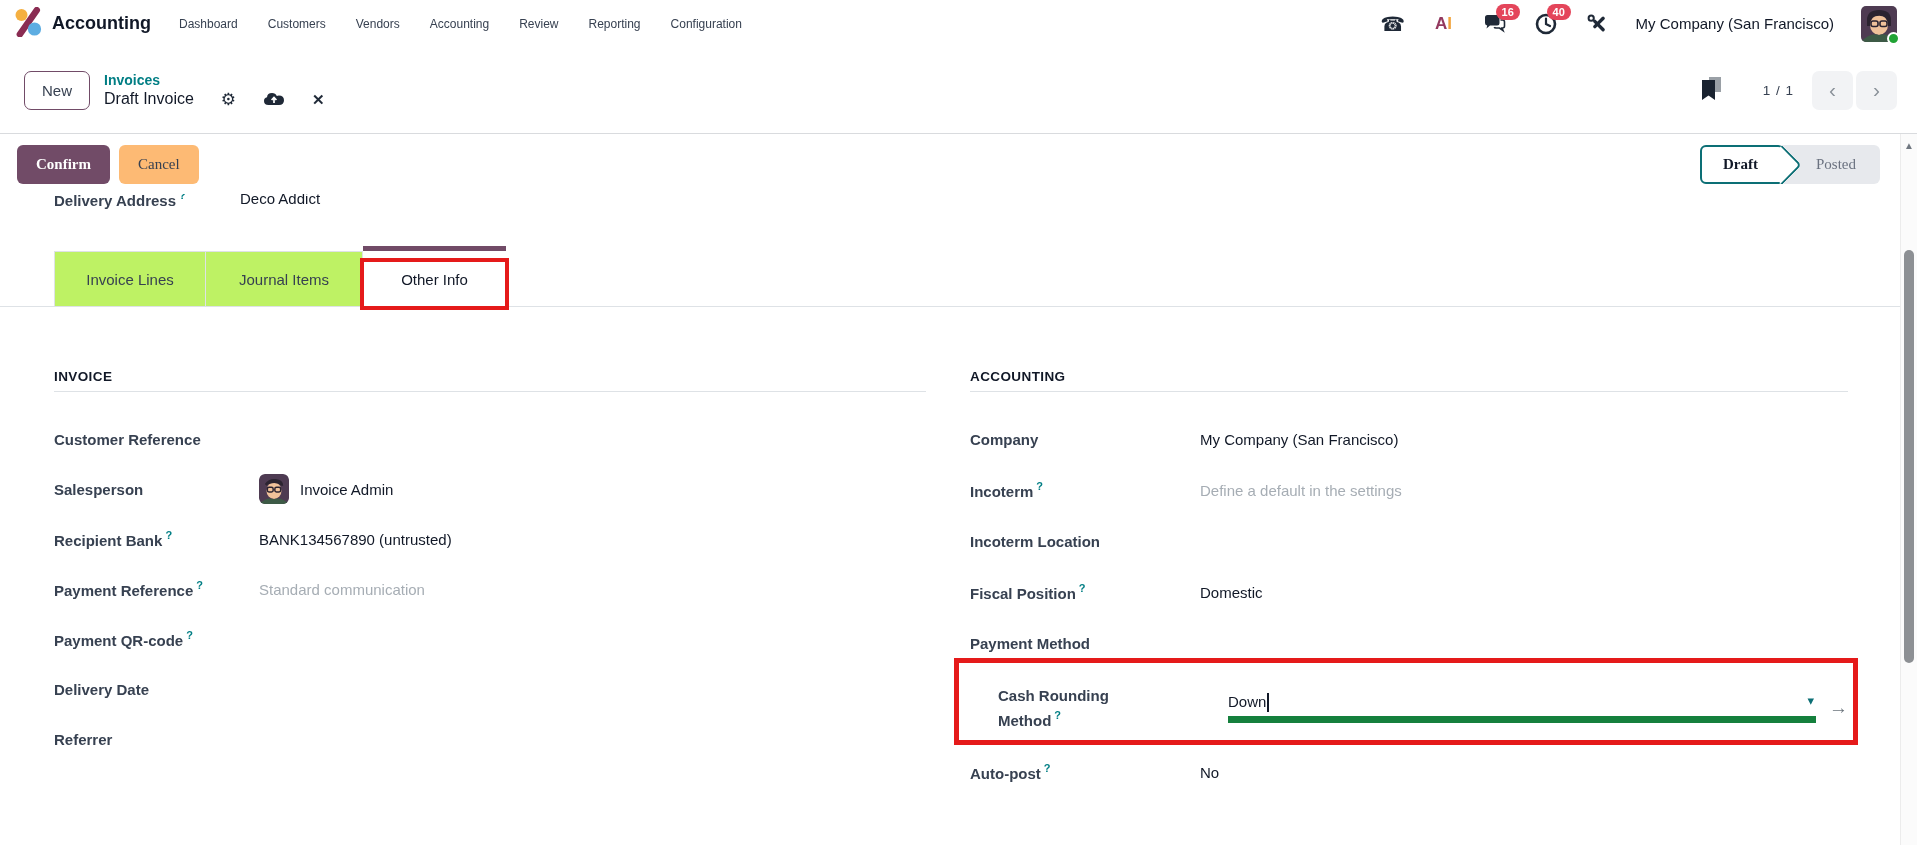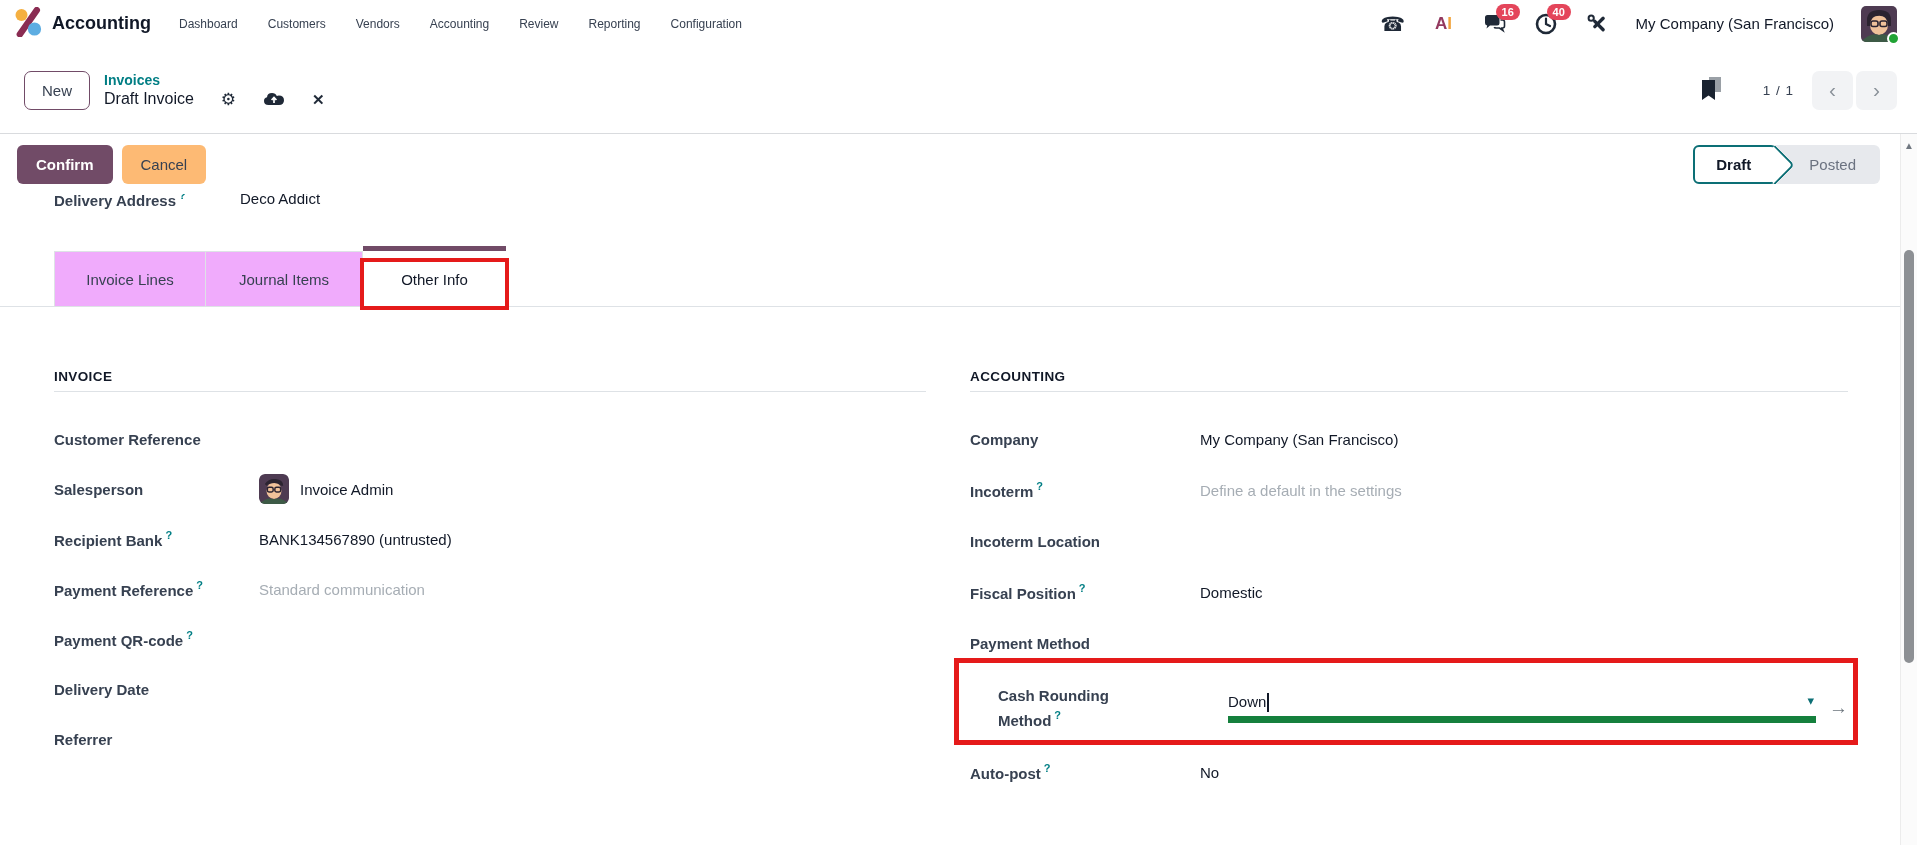--- a/index.html
+++ b/index.html
@@ -43,21 +43,21 @@
   .pager { margin-left:auto; display:flex; align-items:center; }
   .bookmark-wrap { margin-right:42px; cursor:pointer; }
   .pager-count { font-size:13.5px; color:#374151; margin-right:18px; letter-spacing:1px; }
   .pager-btn { width:41px; height:39px; background:#f2f3f5; border:none; border-radius:7px;
     color:#8a9199; font-size:21px; display:flex; align-items:center; justify-content:center;
     cursor:pointer; font-family:inherit; }
   .pager-btn + .pager-btn { margin-left:3px; }
   
   .statusbar { position:absolute; top:133px; left:0; right:0; height:61px; background:#fff;
     border-top:1px solid #d9dbde; display:flex; align-items:center;
-    padding:0 37px 0 17px; }
+    padding:0 37px 0 17px;font-family:Liberation Serif, serif; }
   .btn { height:39px; border:none; border-radius:6px; font-size:15px; font-weight:700;
     padding:0 19px; cursor:pointer; font-family:inherit; }
   .btn-primary { background:#714B67; color:#fff; }
   .btn-secondary { background:#fdba74; color:#374151; margin-left:9px; font-weight:400; }
   .stepper { margin-left:auto; display:flex; align-items:center; height:39px;
     background:#e7e9ed; border-radius:6px; }
   .step-active { position:relative; height:39px; background:#fff; border:2px solid #0c6f75;
     border-radius:6px; display:flex; align-items:center; padding:0 24px 0 21px;
     font-weight:700; color:#111827; cursor:pointer; z-index:1; }
   .step-active::after { content:""; position:absolute; right:-14px; top:4.5px; width:26px; height:26px;
@@ -68,21 +68,21 @@
   .sheet { position:absolute; top:194px; left:0; right:17px; bottom:0; background:#fff; overflow:hidden; }
   .delivery-row { position:absolute; top:-4px; left:54px; display:flex; align-items:flex-start; }
   .delivery-row .d-lbl { width:186px; font-weight:700; color:#374151; }
   .delivery-row .d-val { color:#111827; }
   sup.help { color:#017E84; font-size:11px; font-weight:700; margin-left:3px; position:relative; top:-1px; }
   
   .notebook { position:absolute; top:53px; left:0; right:0; height:60px;
     display:flex; align-items:flex-end; border-bottom:1px solid #dee2e6; padding-left:54px; }
   .tab { height:55px; display:flex; align-items:center; justify-content:center;
     font-size:15px; cursor:pointer; }
-  .tab.inactive { background:#f0abfc; border:1px solid #dee2e6; border-bottom:none; color:#374151; }
+  .tab.inactive { background:#bef264; border:1px solid #dee2e6; border-bottom:none; color:#374151; }
   .tab.inactive + .tab.inactive { border-left:none; }
   .tab-w1 { width:152px; } .tab-w2 { width:157px; } .tab-w3 { width:143px; }
   .tab.active { background:#fff; border-top:5px solid #714B67; height:61px; margin-bottom:-1px;
     color:#111827; position:relative; }
   .tab-highlight { position:absolute; left:-3px; right:-3px; top:7px; bottom:-3px;
     border:4px solid #E51A1A; pointer-events:none; }
   
   .form-columns { position:absolute; top:146px; left:54px; right:18px; bottom:0; }
   .col { position:absolute; top:0; }
   .col-left { left:0; width:872px; }

